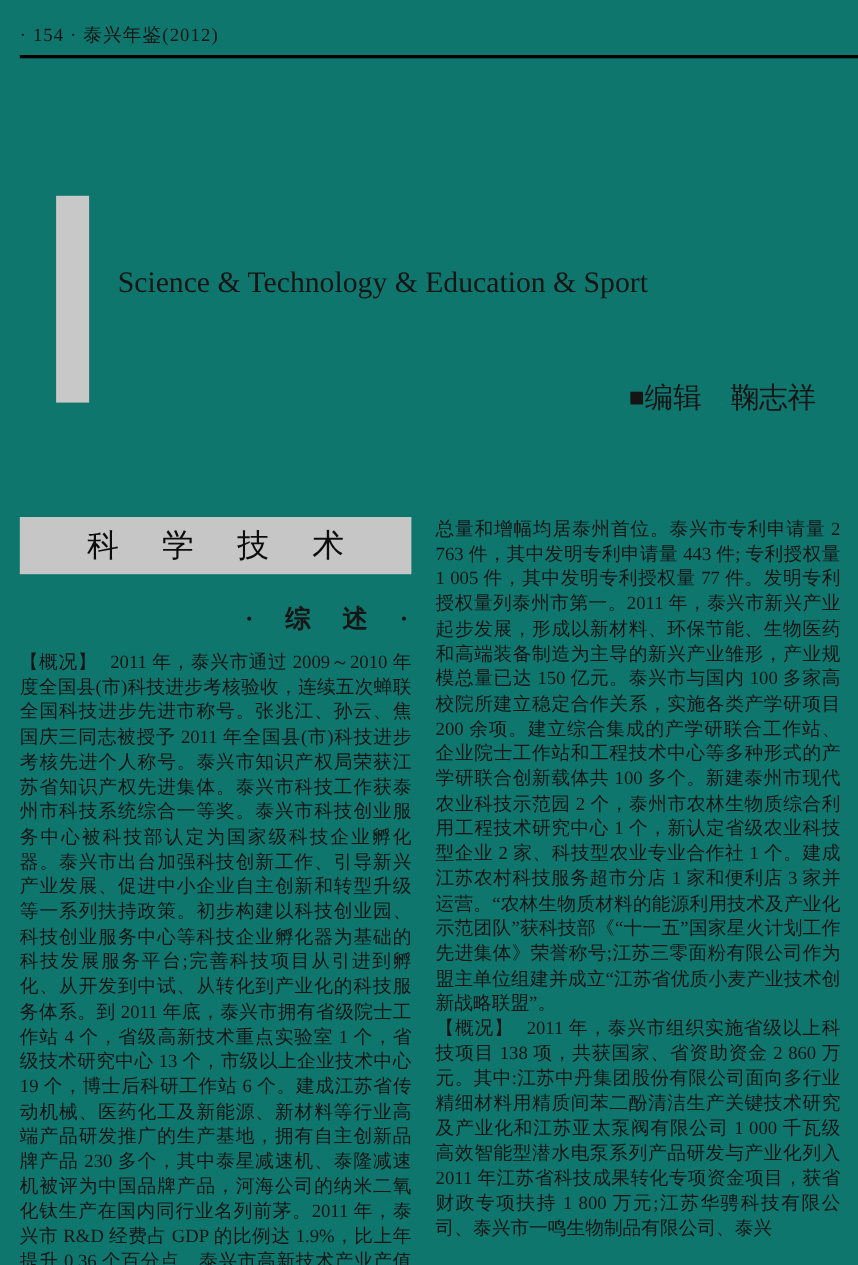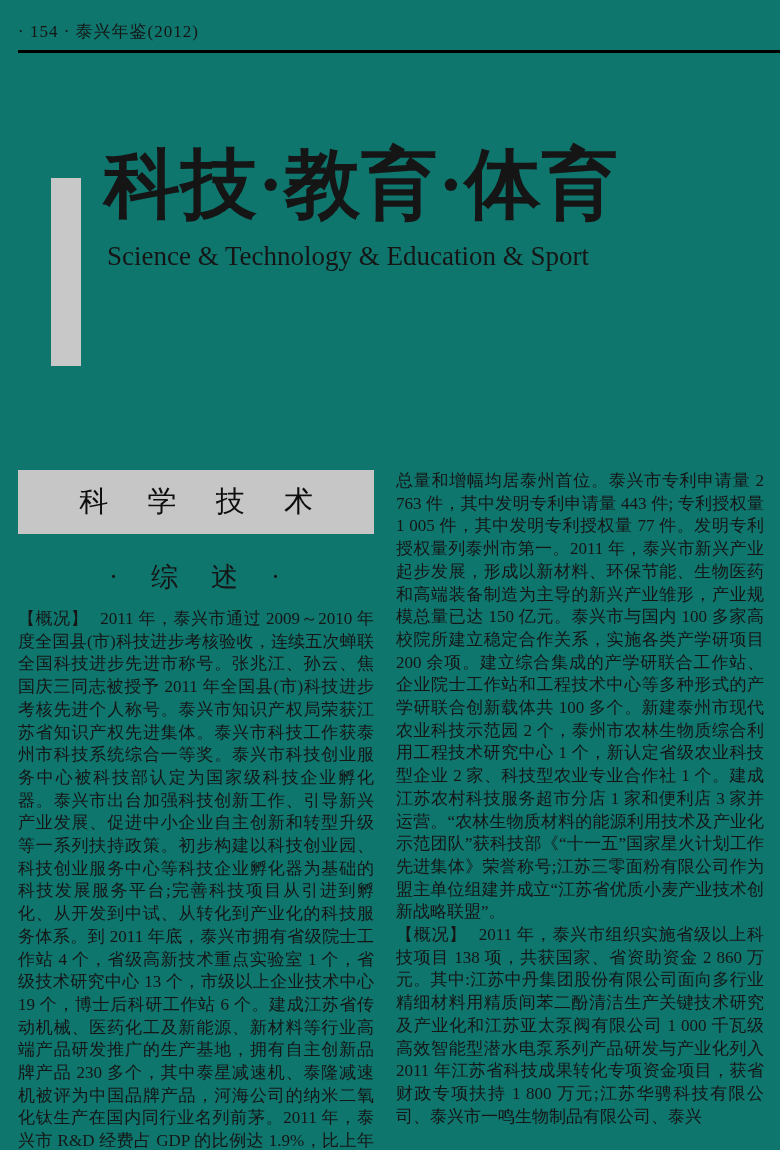--- a/index.html
+++ b/index.html
@@ -43,53 +43,56 @@
   .editor-line .sq{font-size:24px;vertical-align:1px;}
   .editor-line .gap{display:inline-block;width:26px;}
   
   .columns{
     position:absolute;top:470px;left:18px;width:746px;
     display:flex;gap:22px;
   }
   .col-left{width:356px;flex:0 0 356px;}
   .col-right{width:368px;flex:0 0 368px;}
   .banner{
-    height:64px;background:#c6c6c6;
+    height:52px;background:#c6c6c6;
     display:flex;align-items:center;justify-content:center;
     font-size:29px;letter-spacing:16px;text-indent:16px;
     color:#0d0d0d;
   }
   .section-head{
-    text-align:center;
-    font-size:27px;
+    text-align:right;
+    font-size:23px;
     letter-spacing:3px;
     margin:25px 0 13px 0;
     white-space:nowrap;
+    font-weight:bold;
   }
   .col-right .section-head{margin:23px 0 15px 0;}
   .body-text{
     font-size:17px;line-height:22.7px;
     text-align:justify;
     text-justify:inter-character;
   }
   .gk{font-weight:normal;padding-right:12px;}
 </style>
 </head>
 <body>
 
 <div class="page">
 
   <div class="running-head">· 154 · 泰兴年鉴(2012)</div>
 
   <div class="gray-bar"></div>
 
-  <h1 class="main-title" style="margin:0;">科技·教育·体育</h1>
 
   <div class="sub-title">Science &amp; Technology &amp; Education &amp; Sport</div>
 
+  <div class="editor-line">
+    <span class="sq">■</span><span>编辑</span><span class="gap"></span><span>鞠志祥</span>
+  </div>
 
   <div class="columns">
 
     <div class="col-left">
       <div class="banner">科 学 技 术</div>
       <div class="section-head">·　综　述　·</div>
       <div class="body-text">
         <span class="gk">【概况】</span><span>2011 年，泰兴市通过 2009～2010 年度全国县(市)科技进步考核验收，连续五次蝉联全国科技进步先进市称号。张兆江、孙云、焦国庆三同志被授予 2011 年全国县(市)科技进步考核先进个人称号。泰兴市知识产权局荣获江苏省知识产权先进集体。泰兴市科技工作获泰州市科技系统综合一等奖。泰兴市科技创业服务中心被科技部认定为国家级科技企业孵化器。泰兴市出台加强科技创新工作、引导新兴产业发展、促进中小企业自主创新和转型升级等一系列扶持政策。初步构建以科技创业园、科技创业服务中心等科技企业孵化器为基础的科技发展服务平台;完善科技项目从引进到孵化、从开发到中试、从转化到产业化的科技服务体系。到 2011 年底，泰兴市拥有省级院士工作站 4 个，省级高新技术重点实验室 1 个，省级技术研究中心 13 个，市级以上企业技术中心 19 个，博士后科研工作站 6 个。建成江苏省传动机械、医药化工及新能源、新材料等行业高端产品研发推广的生产基地，拥有自主创新品牌产品 230 多个，其中泰星减速机、泰隆减速机被评为中国品牌产品，河海公司的纳米二氧化钛生产在国内同行业名列前茅。2011 年，泰兴市 R&amp;D 经费占 GDP 的比例达 1.9%，比上年提升 0.36 个百分点。泰兴市高新技术产业产值达 458.78 亿元，高新技术产业产值占规模企业产业产值的比重达 40.78%，</span>
       </div>
     </div>

